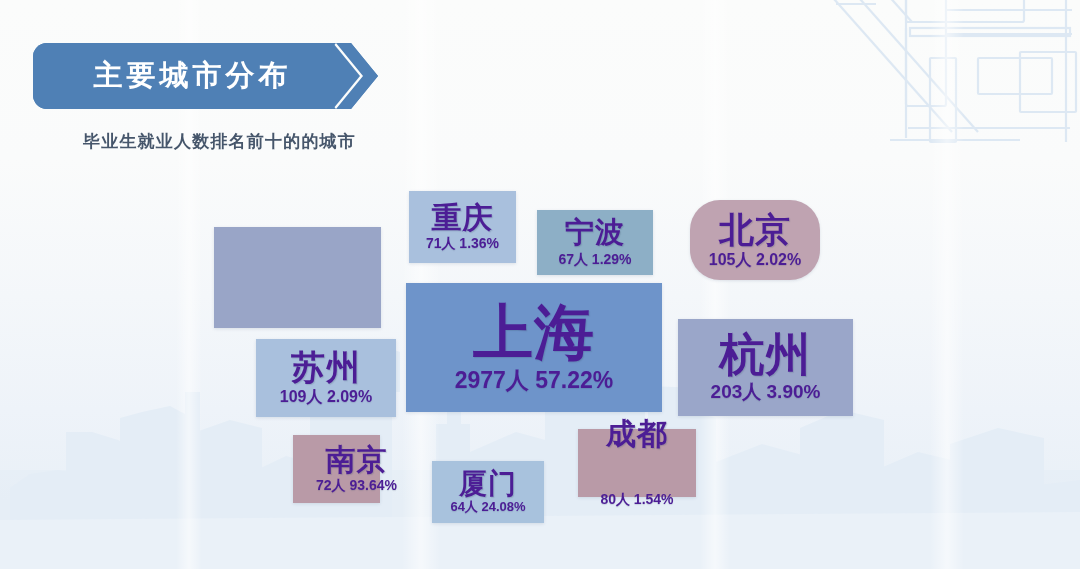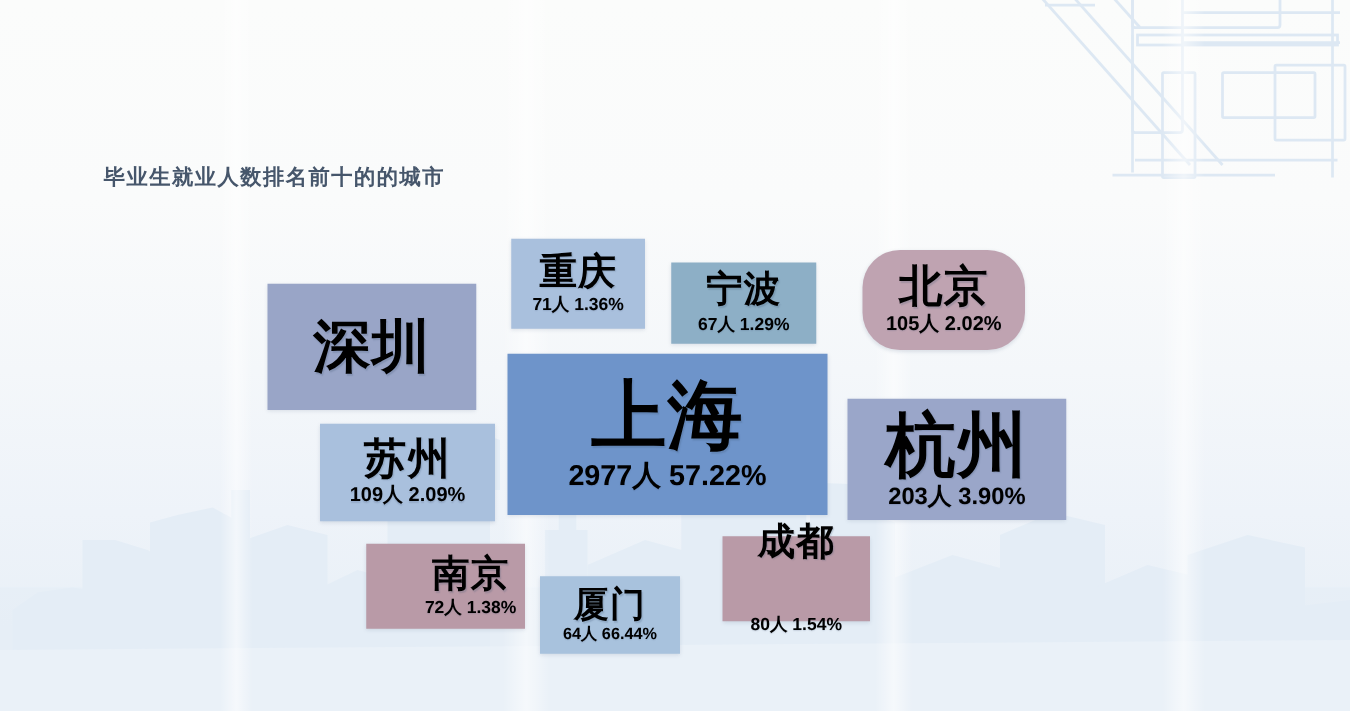--- a/index.html
+++ b/index.html
@@ -84,21 +84,21 @@
   }
 
   
   .city-block {
     position: absolute;
     box-sizing: border-box;
     display: flex;
     flex-direction: column;
     align-items: center;
     justify-content: center;
-    color: #000000;
+    color: #4c1d95;
     box-shadow: 0 1px 3px rgba(80,100,130,0.16);
   }
   .city-name {
     font-weight: bold;
     line-height: 1.02;
     white-space: nowrap;
     text-shadow: 1px 1px 1px rgba(60,80,110,0.22);
     letter-spacing: 1px;
   }
   .city-stat {
@@ -171,58 +171,66 @@
       <path d="M836 4 L876 4"></path>
       <rect x="1020" y="52" width="56" height="60" rx="1"></rect>
     </g>
   </svg>
 
   <div class="streak" style="left:176px;width:26px;"></div>
   <div class="streak" style="left:402px;width:38px;"></div>
   <div class="streak" style="left:700px;width:30px;"></div>
   <div class="streak" style="left:930px;width:34px;"></div>
 
+  <div id="banner">
+    <svg width="345" height="66" viewBox="0 0 345 66">
+      <path d="M14 0 H318 L345 33 L318 66 H14 A14 14 0 0 1 0 52 V14 A14 14 0 0 1 14 0 Z" fill="#4f80b5"></path>
+      <path d="M318 0 L345 33 L318 66 L300 45 A6 6 0 0 1 300 21 Z" fill="#4f80b5"></path>
+      <path d="M303 0 L330 33 L303 66 L286 46 A7 7 0 0 1 286 20 Z" fill="#fbfcfb"></path>
+      <path d="M14 0 H300 L327 33 L300 66 H14 A14 14 0 0 1 0 52 V14 A14 14 0 0 1 14 0 Z" fill="#4f80b5"></path>
+    </svg>
+    <div id="banner-text">主要城市分布</div>
+  </div>
 
   <div id="subtitle">毕业生就业人数排名前十的的城市</div>
 
   <div id="city-blocks">
       <div class="city-block" style="left: 214px; top: 227px; width: 167px; height: 101px; background: rgb(153, 165, 199);">
-        <div class="city-name" style="font-size: 46px;">深圳</div>
       </div>
       <div class="city-block" style="left: 409px; top: 191px; width: 107px; height: 72px; background: rgb(169, 192, 221);">
         <div class="city-name" style="font-size: 30px;">重庆</div>
         <div class="city-stat" style="font-size: 14px; margin-top: 2px;">71人 1.36%</div>
       </div>
       <div class="city-block" style="left: 537px; top: 210px; width: 116px; height: 65px; background: rgb(141, 175, 198);">
         <div class="city-name" style="font-size: 29px;">宁波</div>
         <div class="city-stat" style="font-size: 14px; margin-top: 4px;">67人 1.29%</div>
       </div>
       <div class="city-block" style="left: 690px; top: 200px; width: 130px; height: 80px; background: rgb(191, 163, 177); border-radius: 30px;">
         <div class="city-name" style="font-size: 35px;">北京</div>
         <div class="city-stat" style="font-size: 16px; margin-top: 3px;">105人 2.02%</div>
       </div>
       <div class="city-block" style="left: 406px; top: 283px; width: 256px; height: 129px; background: rgb(110, 148, 202);">
         <div class="city-name" style="font-size: 60px;">上海</div>
         <div class="city-stat" style="font-size: 23px; margin-top: 5px;">2977人 57.22%</div>
       </div>
       <div class="city-block" style="left: 678px; top: 319px; width: 175px; height: 97px; background: rgb(154, 166, 201);">
-        <div class="city-name" style="font-size: 56px;">杭州</div>
+        <div class="city-name" style="font-size: 45px;">杭州</div>
         <div class="city-stat" style="font-size: 19px; margin-top: 4px;">203人 3.90%</div>
       </div>
       <div class="city-block" style="left: 256px; top: 339px; width: 140px; height: 78px; background: rgb(169, 192, 221); text-align: right;">
         <div class="city-name" style="font-size: 34px;">苏州</div>
         <div class="city-stat" style="font-size: 16px; margin-top: 3px;">109人 2.09%</div>
       </div>
-      <div class="city-block" style="left: 293px; top: 435px; width: 127px; height: 68px; background: rgb(185, 154, 167); padding-left: 40px;">
+      <div class="city-block" style="left: 293px; top: 435px; width: 87px; height: 68px; background: rgb(185, 154, 167); padding-left: 40px;">
         <div class="city-name" style="font-size: 30px;">南京</div>
-        <div class="city-stat" style="font-size: 14px; margin-top: 2px;">72人 1.38%</div>
+        <div class="city-stat" style="font-size: 14px; margin-top: 2px;">72人 93.64%</div>
       </div>
       <div class="city-block" style="left: 432px; top: 461px; width: 112px; height: 62px; background: rgb(168, 194, 221);">
         <div class="city-name" style="font-size: 28px;">厦门</div>
-        <div class="city-stat" style="font-size: 13px; margin-top: 2px;">64人 66.44%</div>
+        <div class="city-stat" style="font-size: 13px; margin-top: 2px;">64人 24.08%</div>
       </div>
       <div class="city-block" style="left: 578px; top: 429px; width: 118px; height: 68px; background: rgb(185, 154, 167); gap: 40px;">
         <div class="city-name" style="font-size: 30px;">成都</div>
         <div class="city-stat" style="font-size: 14px; margin-top: 2px;">80人 1.54%</div>
       </div>
     </div>
 
 </div>
 
 </body></html>

